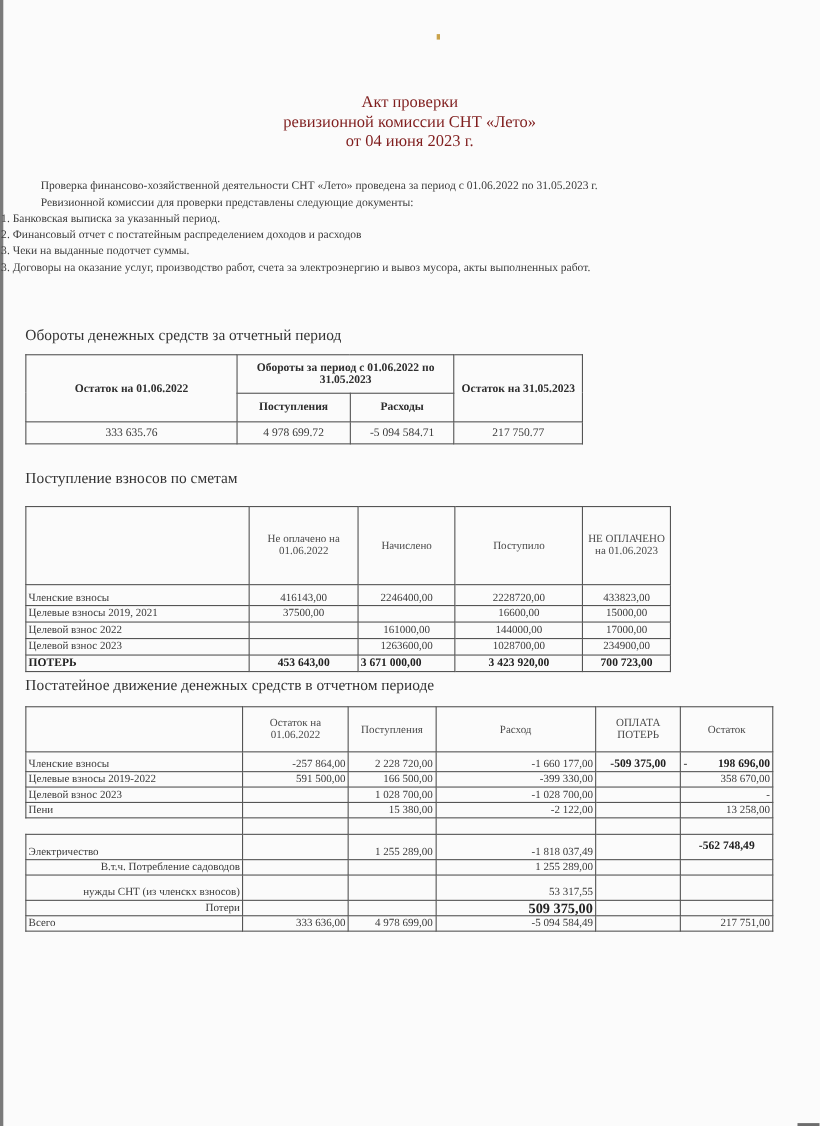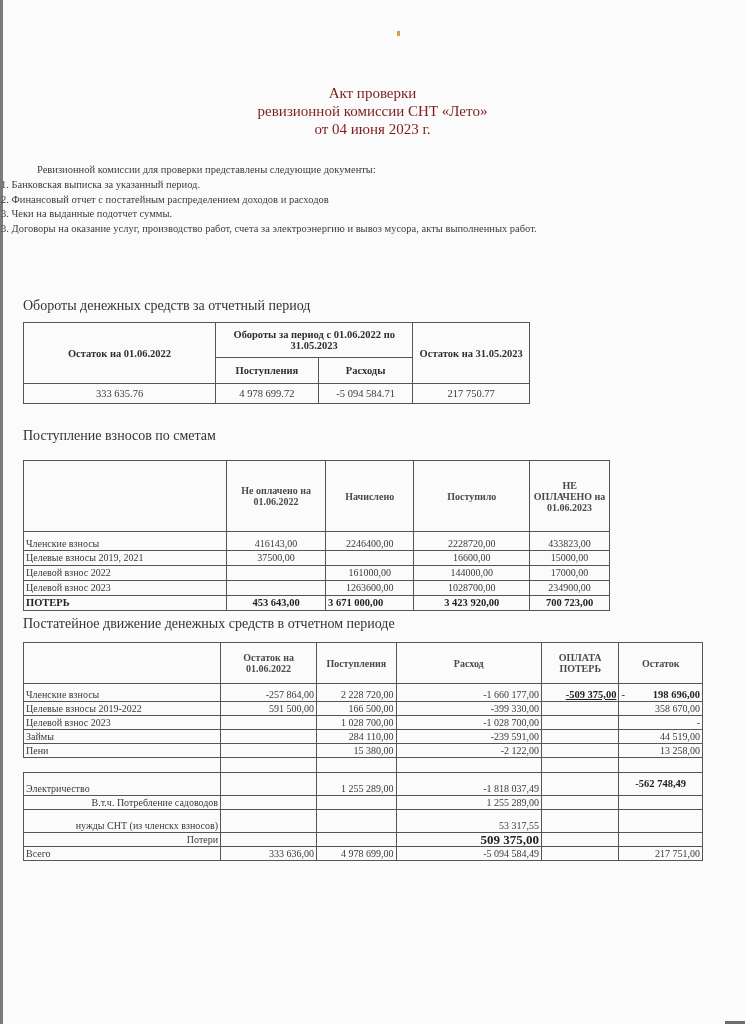--- a/index.html
+++ b/index.html
@@ -14,21 +14,21 @@
   .title-block { position: absolute; top: 84px; left: 0; width: 745px; text-align: center; font-size: 15px; line-height: 18px; color: #7f1d1d; }
 
   .intro { position: absolute; top: 163px; left: 0; width: 745px; font-size: 10.5px; line-height: 14.8px; color: #3c3c3c; }
   .intro .indent { padding-left: 37px; }
   .intro .item { padding-left: 1px; }
 
   .section-title { position: absolute; left: 23px; font-size: 14px; color: #333; }
 
   table { border-collapse: collapse; position: absolute; font-size: 10px; }
   td, th { border: 1px solid #555; padding: 0 2px; }
-  th { font-weight: bold; }
+  th { font-weight: normal; }
 
   
   #t1 { left: 23px; top: 322px; width: 507px; font-size: 10.5px; }
   #t1 th { font-weight: bold; text-align: center; color: #2e2e2e; }
   #t1 td { text-align: center; height: 19px; }
 
   
   #t2 { left: 23px; top: 460px; width: 587px; }
   #t2 th { text-align: center; vertical-align: middle; height: 70px; color: #4a4a4a; }
   #t2 td { height: 14px; text-align: center; line-height: 12px; }
@@ -56,20 +56,21 @@
 <div class="edge-bottom"></div>
 <div class="speck"></div>
 
 <div class="title-block">
   <div>Акт проверки</div>
   <div>ревизионной комиссии СНТ «Лето»</div>
   <div>от 04 июня 2023 г.</div>
 </div>
 
 <div class="intro">
+  <div class="indent">Проверка финансово-хозяйственной деятельности СНТ «Лето» проведена за период с 01.06.2022 по 31.05.2023 г.</div>
   <div class="indent">Ревизионной комиссии для проверки представлены следующие документы:</div>
   <div class="item">1. Банковская выписка за указанный период.</div>
   <div class="item">2. Финансовый отчет с постатейным распределением доходов и расходов</div>
   <div class="item">3. Чеки на выданные подотчет суммы.</div>
   <div class="item">3. Договоры на оказание услуг, производство работ, счета за электроэнергию и вывоз мусора, акты выполненных работ.</div>
 </div>
 
 <div class="section-title" style="top:298px;">Обороты денежных средств за отчетный период</div>
 <table id="t1">
   <tbody>
@@ -148,48 +149,40 @@
     <th style="width:72px;">Поступления</th>
     <th style="width:136px;">Расход</th>
     <th style="width:70px;">ОПЛАТА ПОТЕРЬ</th>
     <th style="width:76px;">Остаток</th>
   </tr>
   <tr class="first">
     <td class="lbl">Членские взносы</td>
     <td>-257 864,00</td>
     <td>2 228 720,00</td>
     <td>-1 660 177,00</td>
-    <td class="bold" style="text-align:right;text-decoration:underline;">-509 375,00</td>
+    <td class="bold" style="text-align:center;">-509 375,00</td>
     <td class="bold"><span class="dash-left" style="font-weight:normal;">-</span><span>198 696,00</span></td>
   </tr>
   <tr>
     <td class="lbl">Целевые взносы 2019-2022</td>
     <td>591 500,00</td>
     <td>166 500,00</td>
     <td>-399 330,00</td>
     <td></td>
     <td>358 670,00</td>
   </tr>
   <tr>
     <td class="lbl">Целевой взнос 2023</td>
     <td></td>
     <td>1 028 700,00</td>
     <td>-1 028 700,00</td>
     <td></td>
     <td>-</td>
   </tr>
   <tr>
-    <td class="lbl">Займы</td>
-    <td></td>
-    <td>284 110,00</td>
-    <td>-239 591,00</td>
-    <td></td>
-    <td>44 519,00</td>
-  </tr>
-  <tr>
     <td class="lbl">Пени</td>
     <td></td>
     <td>15 380,00</td>
     <td>-2 122,00</td>
     <td></td>
     <td>13 258,00</td>
   </tr>
   <tr class="spacer">
     <td style="border-left:none;border-bottom:none;"></td>
         <td></td>

